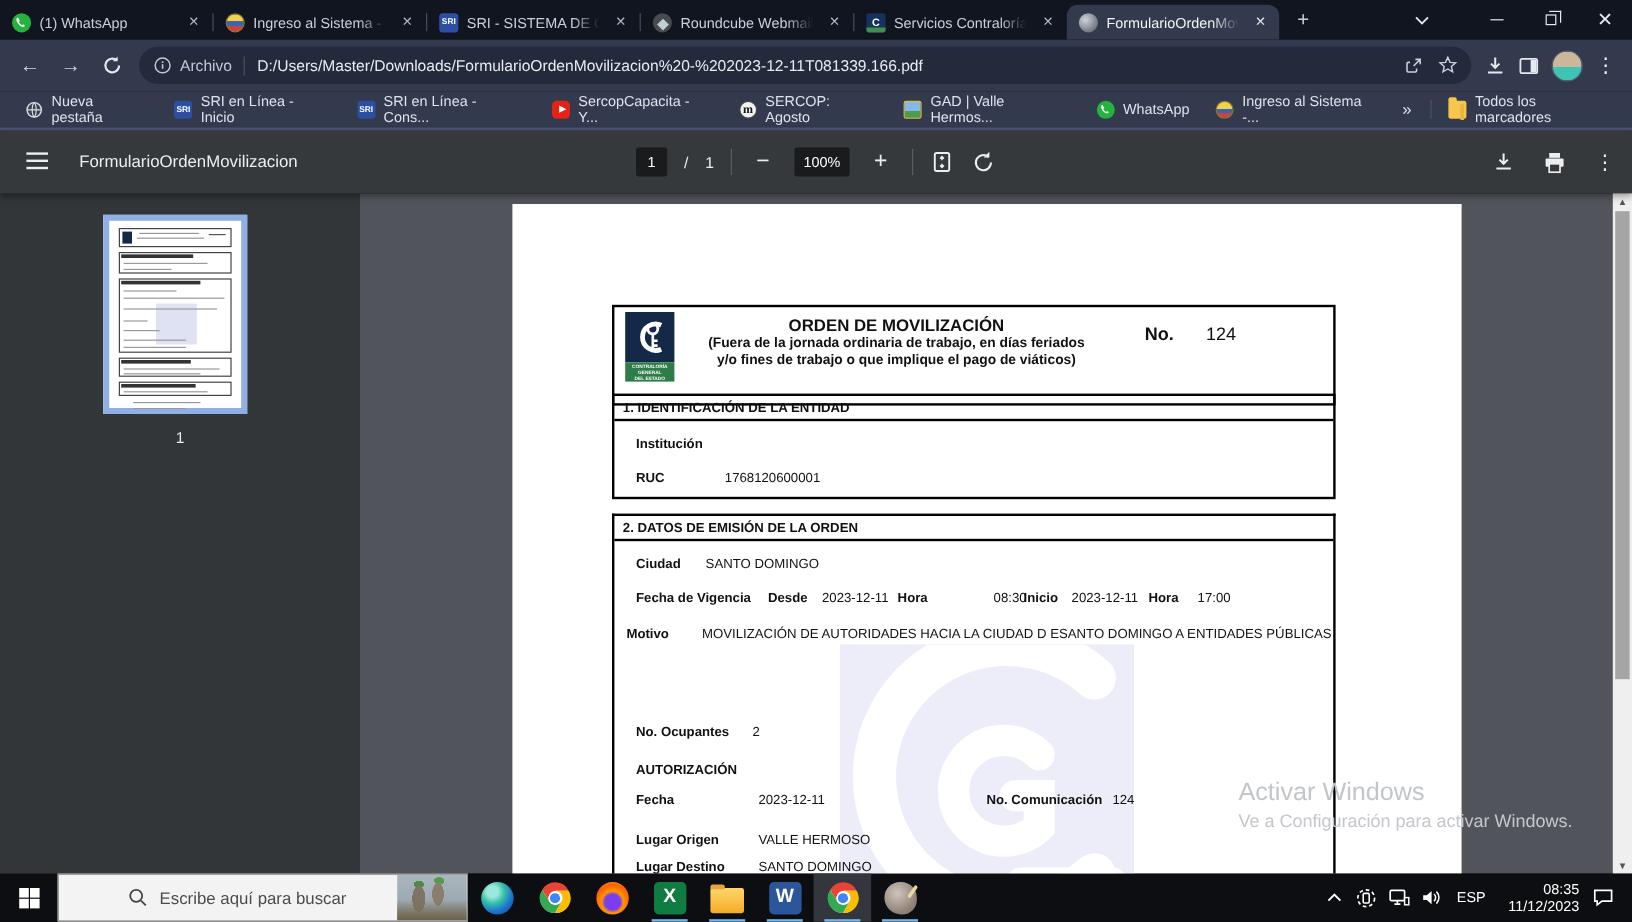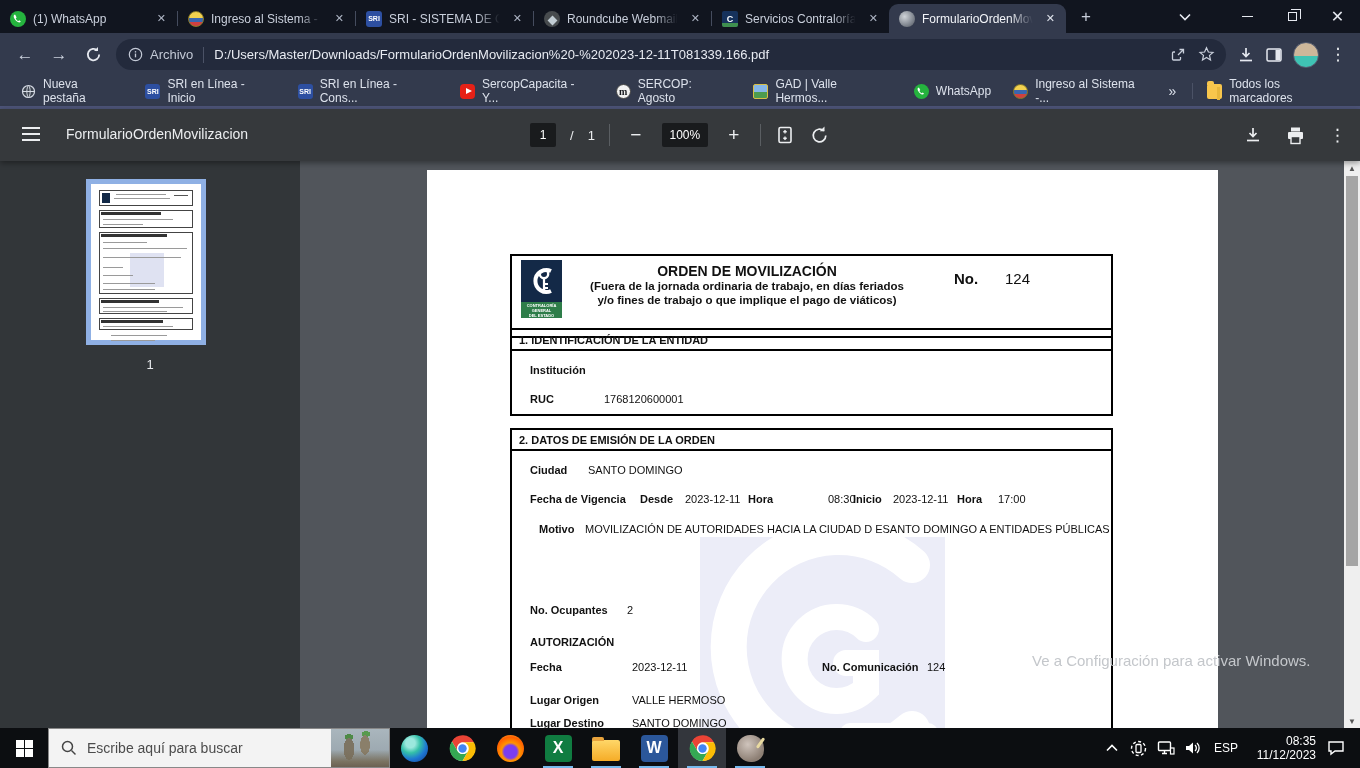--- a/index.html
+++ b/index.html
@@ -158,21 +158,21 @@
   
   .taskbar { position:absolute; left:0; top:728px; width:1360px; height:40px; background:#0c0e11;
              display:flex; align-items:stretch; z-index:10; }
   .tcell { width:48px; display:flex; align-items:center; justify-content:center; position:relative; }
   .tcell.running::after { content:""; position:absolute; left:9px; right:9px; bottom:0; height:2px;
                           background:#76b9ed; }
   .tcell.activeapp { background:#33363c; }
   .winlogo { width:17px; height:17px; display:grid; grid-template-columns:8px 8px; gap:1px; }
   .winlogo i { background:#fff; }
   .tsearch { width:342px; background:#f3f3f3; border:1px solid #888; display:flex;
-             align-items:center; overflow:hidden; }
+             align-items:center; overflow:hidden;padding-left:46px; }
   .tsearch svg { margin:0 10px 0 12px; flex:0 0 16px; }
   .tsearch input { border:none; outline:none; background:transparent; font-size:14px; color:#333;
                    font-family:"Liberation Sans",sans-serif; flex:1; min-width:0; }
   .tsearch input::placeholder { color:#4c4c4c; }
   .bingimg { width:58px; height:38px; flex:0 0 58px;
      background:
        linear-gradient(180deg, rgba(110,130,150,0) 0 55%, rgba(120,110,90,.9) 85%, #6b6152 100%),
        radial-gradient(ellipse 9px 18px at 18px 20px, #7d7463 0 60%, transparent 61%),
        radial-gradient(ellipse 8px 16px at 34px 16px, #8a7f6a 0 60%, transparent 61%),
        radial-gradient(ellipse 7px 5px at 18px 8px, #4e8a46 0 60%, transparent 61%),
@@ -499,21 +499,21 @@
         <span class="fl" style="left:18px;top:63px;">Fecha de Vigencia</span>
         <span class="fl" style="left:128px;top:63px;">Desde</span>
         <span class="fv" style="left:173px;top:63px;">2023-12-11</span>
         <span class="fl" style="left:236px;top:63px;">Hora</span>
         <span class="fv" style="left:281px;top:63px;padding-left:35px;">08:30</span>
         <span class="fl" style="left:341px;top:63px;">Inicio</span>
         <span class="fv" style="left:381px;top:63px;">2023-12-11</span>
         <span class="fl" style="left:445px;top:63px;">Hora</span>
         <span class="fv" style="left:486px;top:63px;">17:00</span>
 
-        <span class="fl" style="left:27px;top:93px;">Motivo</span>
+        <span class="fl" style="left:10px;top:93px;">Motivo</span>
         <span class="fv" style="left:73px;top:93px;">MOVILIZACIÓN DE AUTORIDADES HACIA LA CIUDAD D ESANTO DOMINGO A ENTIDADES PÚBLICAS</span>
 
         <span class="fl" style="left:18px;top:174px;">No. Ocupantes</span>
         <span class="fv" style="left:115px;top:174px;">2</span>
 
         <span class="fl" style="left:18px;top:206px;">AUTORIZACIÓN</span>
 
         <span class="fl" style="left:18px;top:231px;">Fecha</span>
         <span class="fv" style="left:120px;top:231px;">2023-12-11</span>
         <span class="fl" style="left:310px;top:231px;">No. Comunicación</span>
@@ -529,20 +529,21 @@
   </div>
 
   <div class="sbar">
     <div class="arrow">▲</div>
     <div class="thumb-v"></div>
     <div class="arrow down">▼</div>
   </div>
 </div>
 
 <div class="activation">
+  <div class="l1">Activar Windows</div>
   <div class="l2">Ve a Configuración para activar Windows.</div>
 </div>
 
 <div class="taskbar">
   <div class="tcell">
     <div class="winlogo">
         <i></i>
         <i></i>
         <i></i>
         <i></i>

